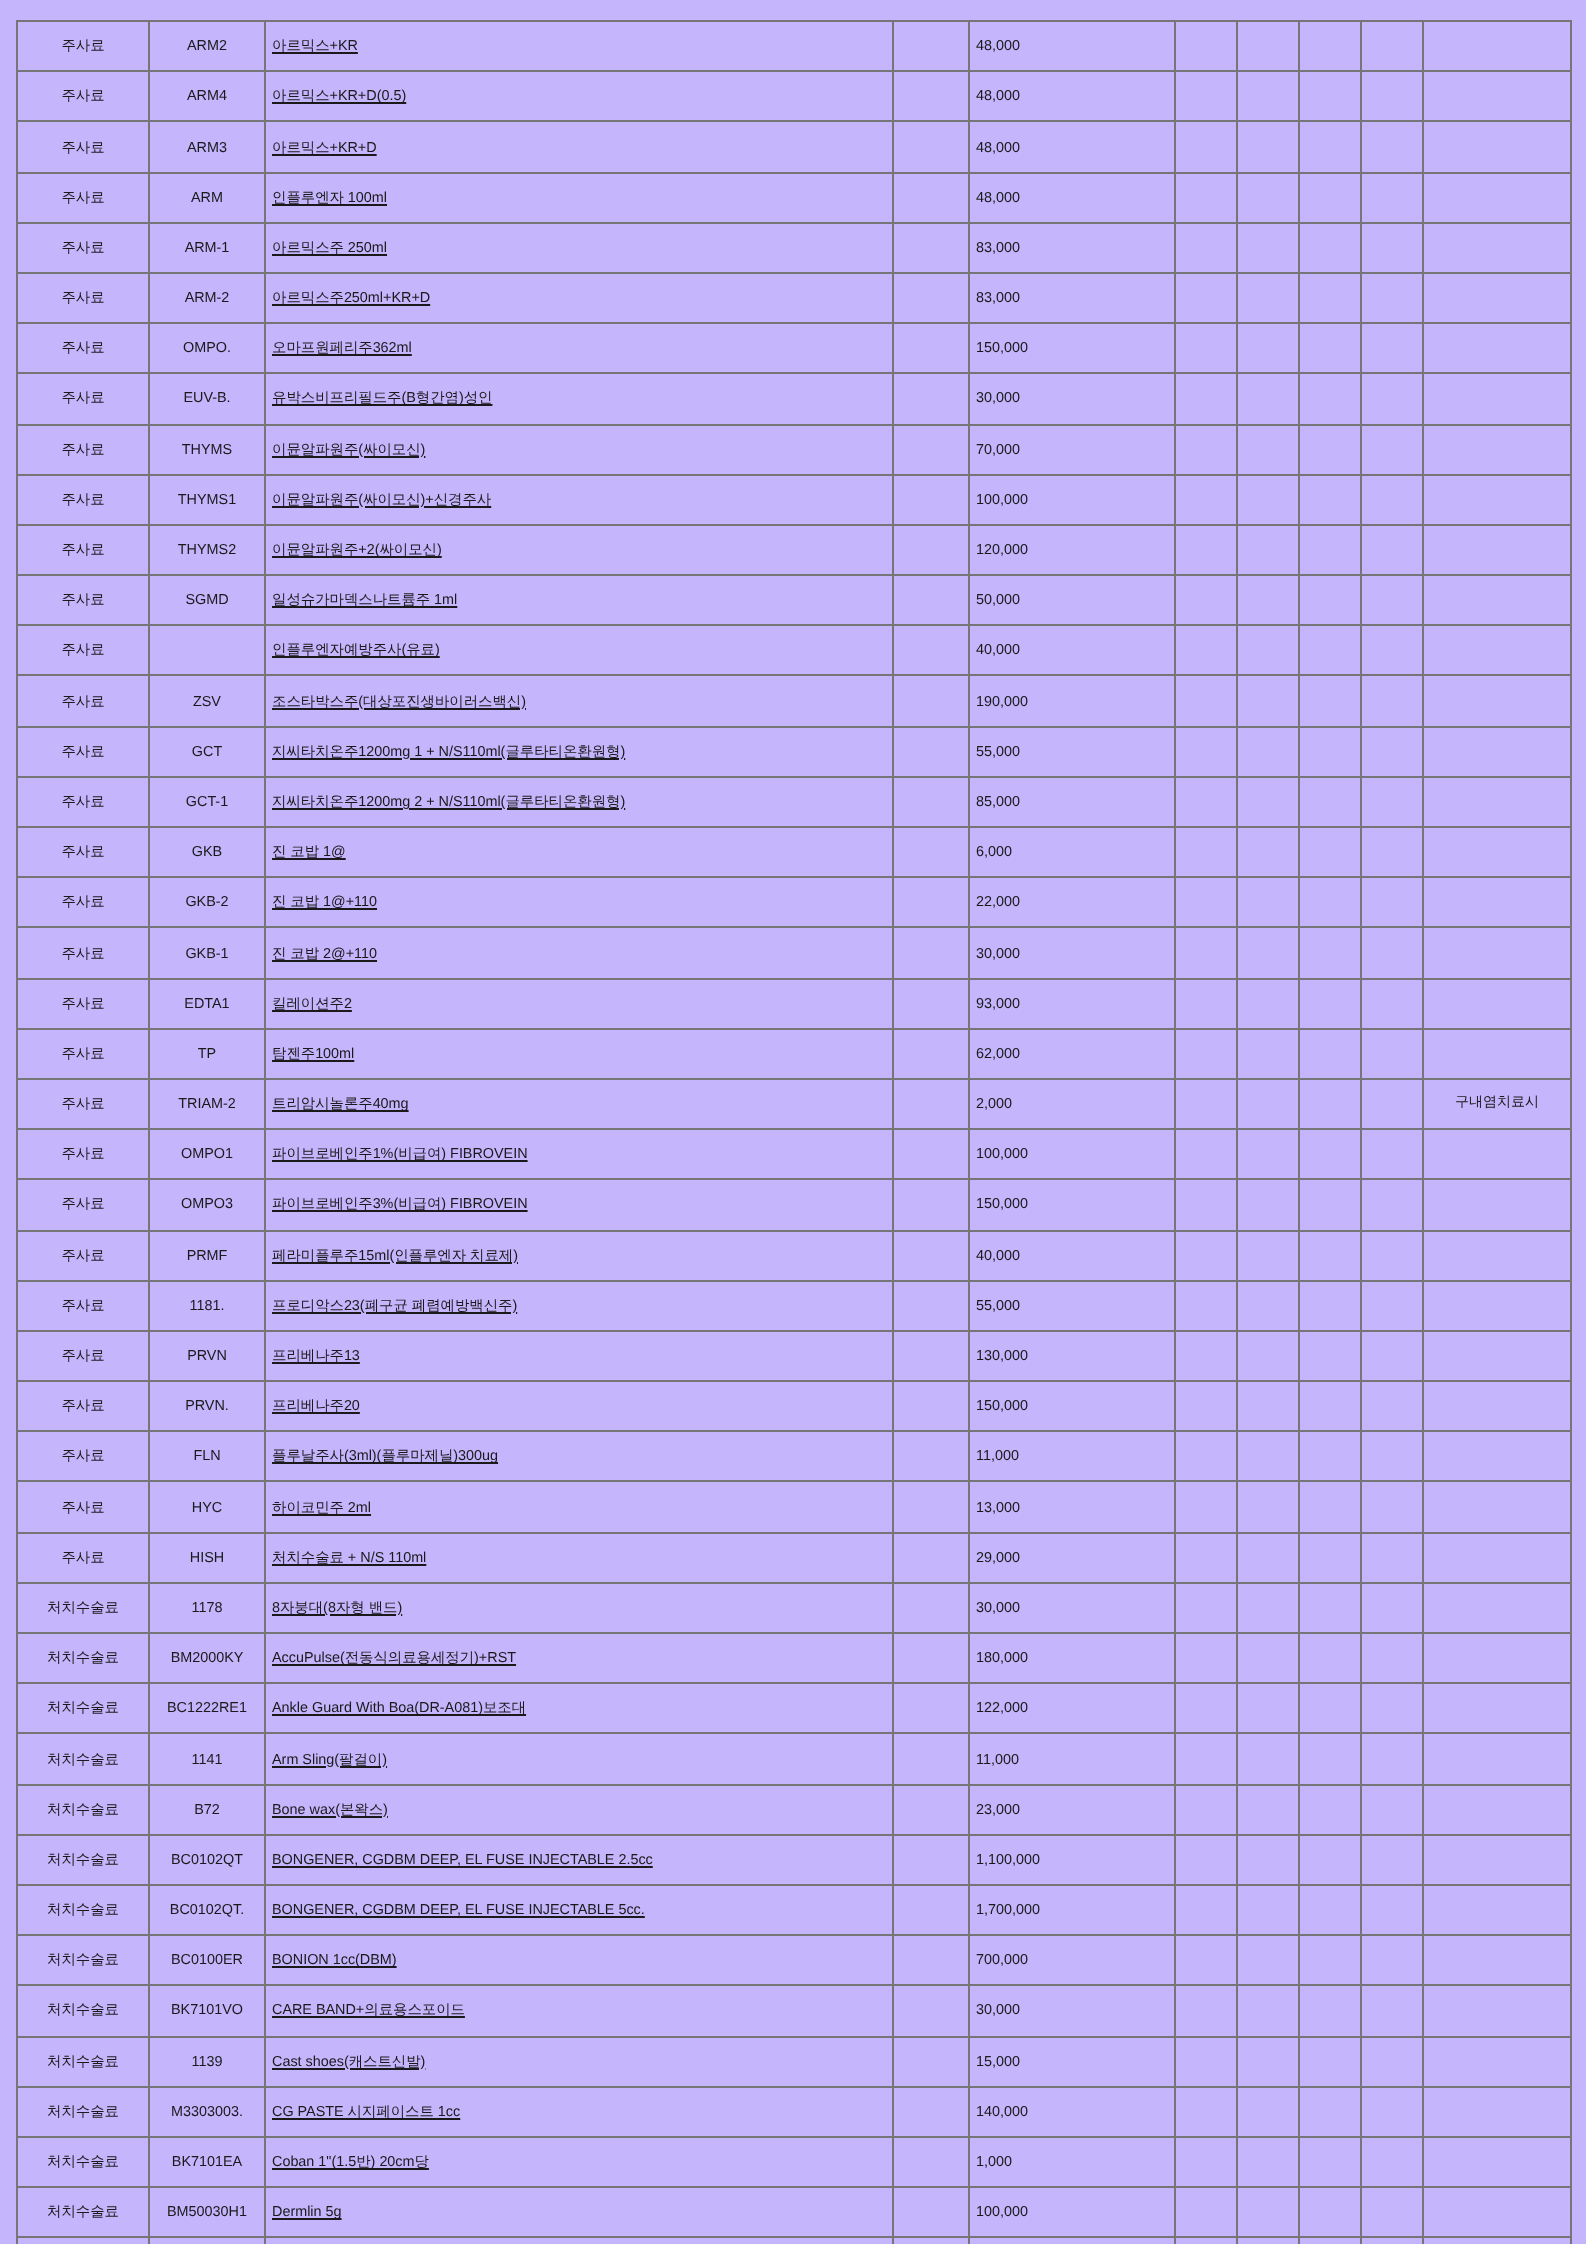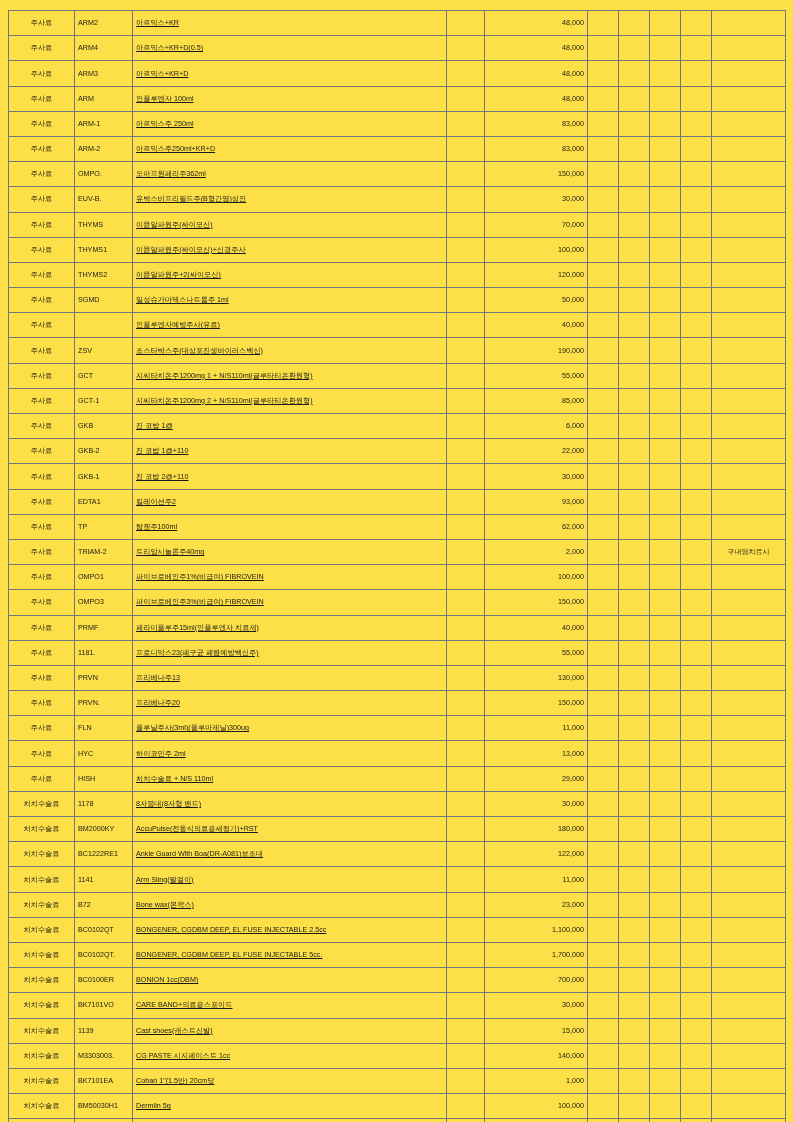--- a/index.html
+++ b/index.html
@@ -11,21 +11,21 @@
     width: 793px;
     height: 1122px;
     font-family: "Liberation Sans", sans-serif;
     color: #1a1a1a;
   }
   #page {
     width: 793px;
     height: 1122px;
     box-sizing: border-box;
     padding: 10px 8px 8px 8px;
-    background: #fde047;
+    background: #c4b5fd;
   }
   table.price-table {
     border-collapse: collapse;
     table-layout: fixed;
     width: 777px;
     margin: 0 auto;
     font-size: 7.2px;
   }
   table.price-table td {
     border: 1px solid #767676;
@@ -42,24 +42,24 @@
   col.c2 { width: 314px; }
   col.c3 { width: 38px; }
   col.c4 { width: 103px; }
   col.c5 { width: 31px; }
   col.c6 { width: 31px; }
   col.c7 { width: 31px; }
   col.c8 { width: 31px; }
   col.c9 { width: 74px; }
 
   td.cat     { text-align: center; }
-  td.code    { text-align: left; }
+  td.code    { text-align: center; }
   td.name    { text-align: left; padding-left: 5px; text-decoration: underline; }
   td.blank   { text-align: center; }
-  td.amount  { text-align: right; padding-right: 6px; }
+  td.amount  { text-align: left; padding-right: 6px; }
   td.small   { text-align: center; }
   td.note    { text-align: center; font-size: 7px; }
 </style>
 </head>
 <body>
 
 <div id="page">
   <table class="price-table">
     <colgroup>
       <col class="c0">

